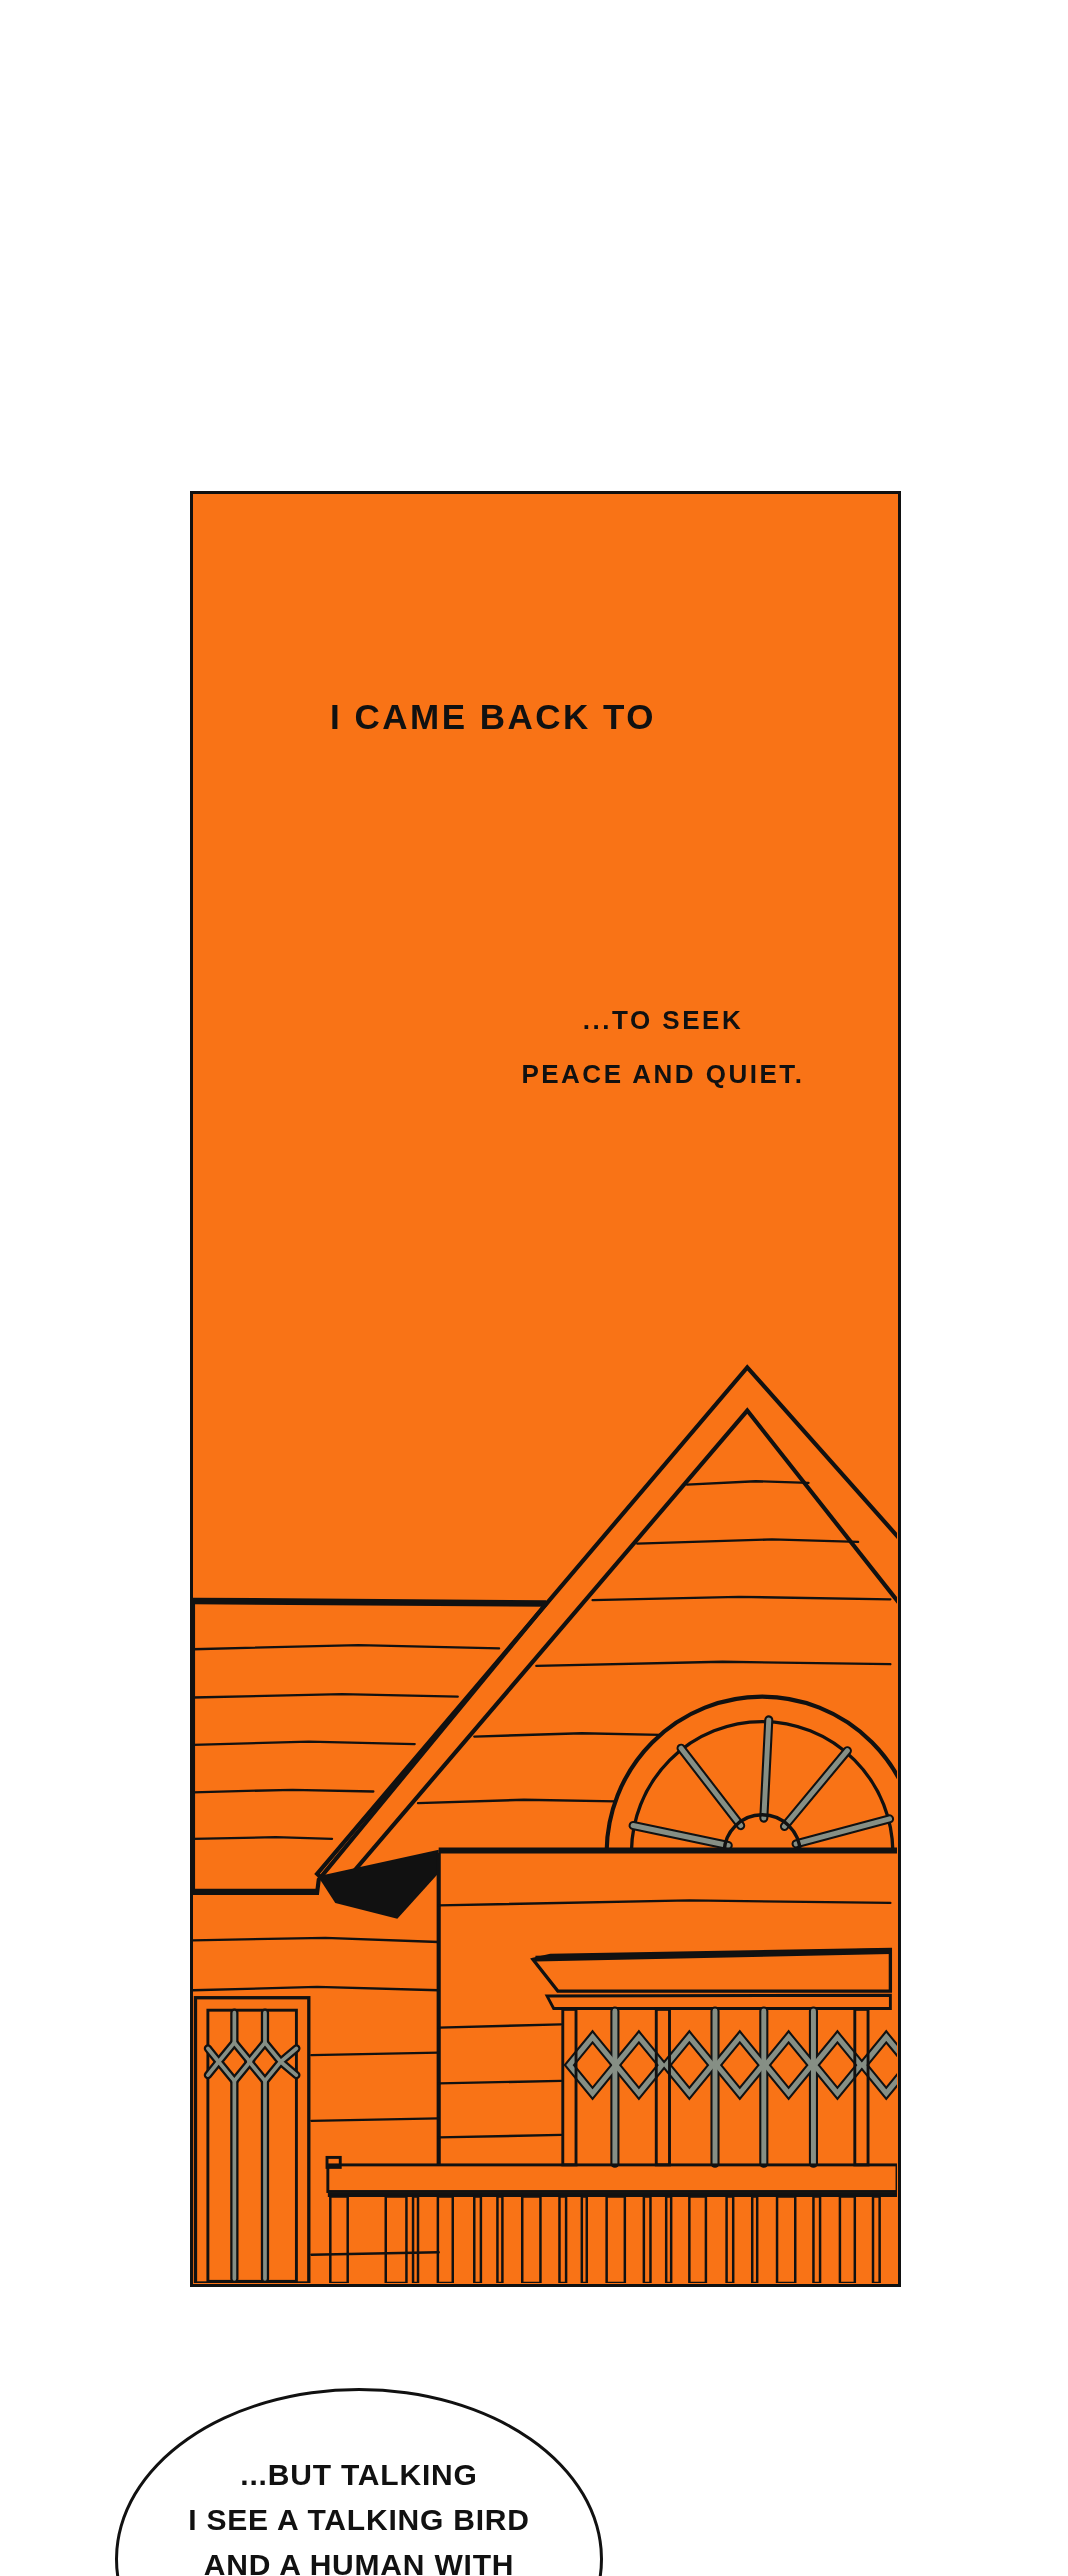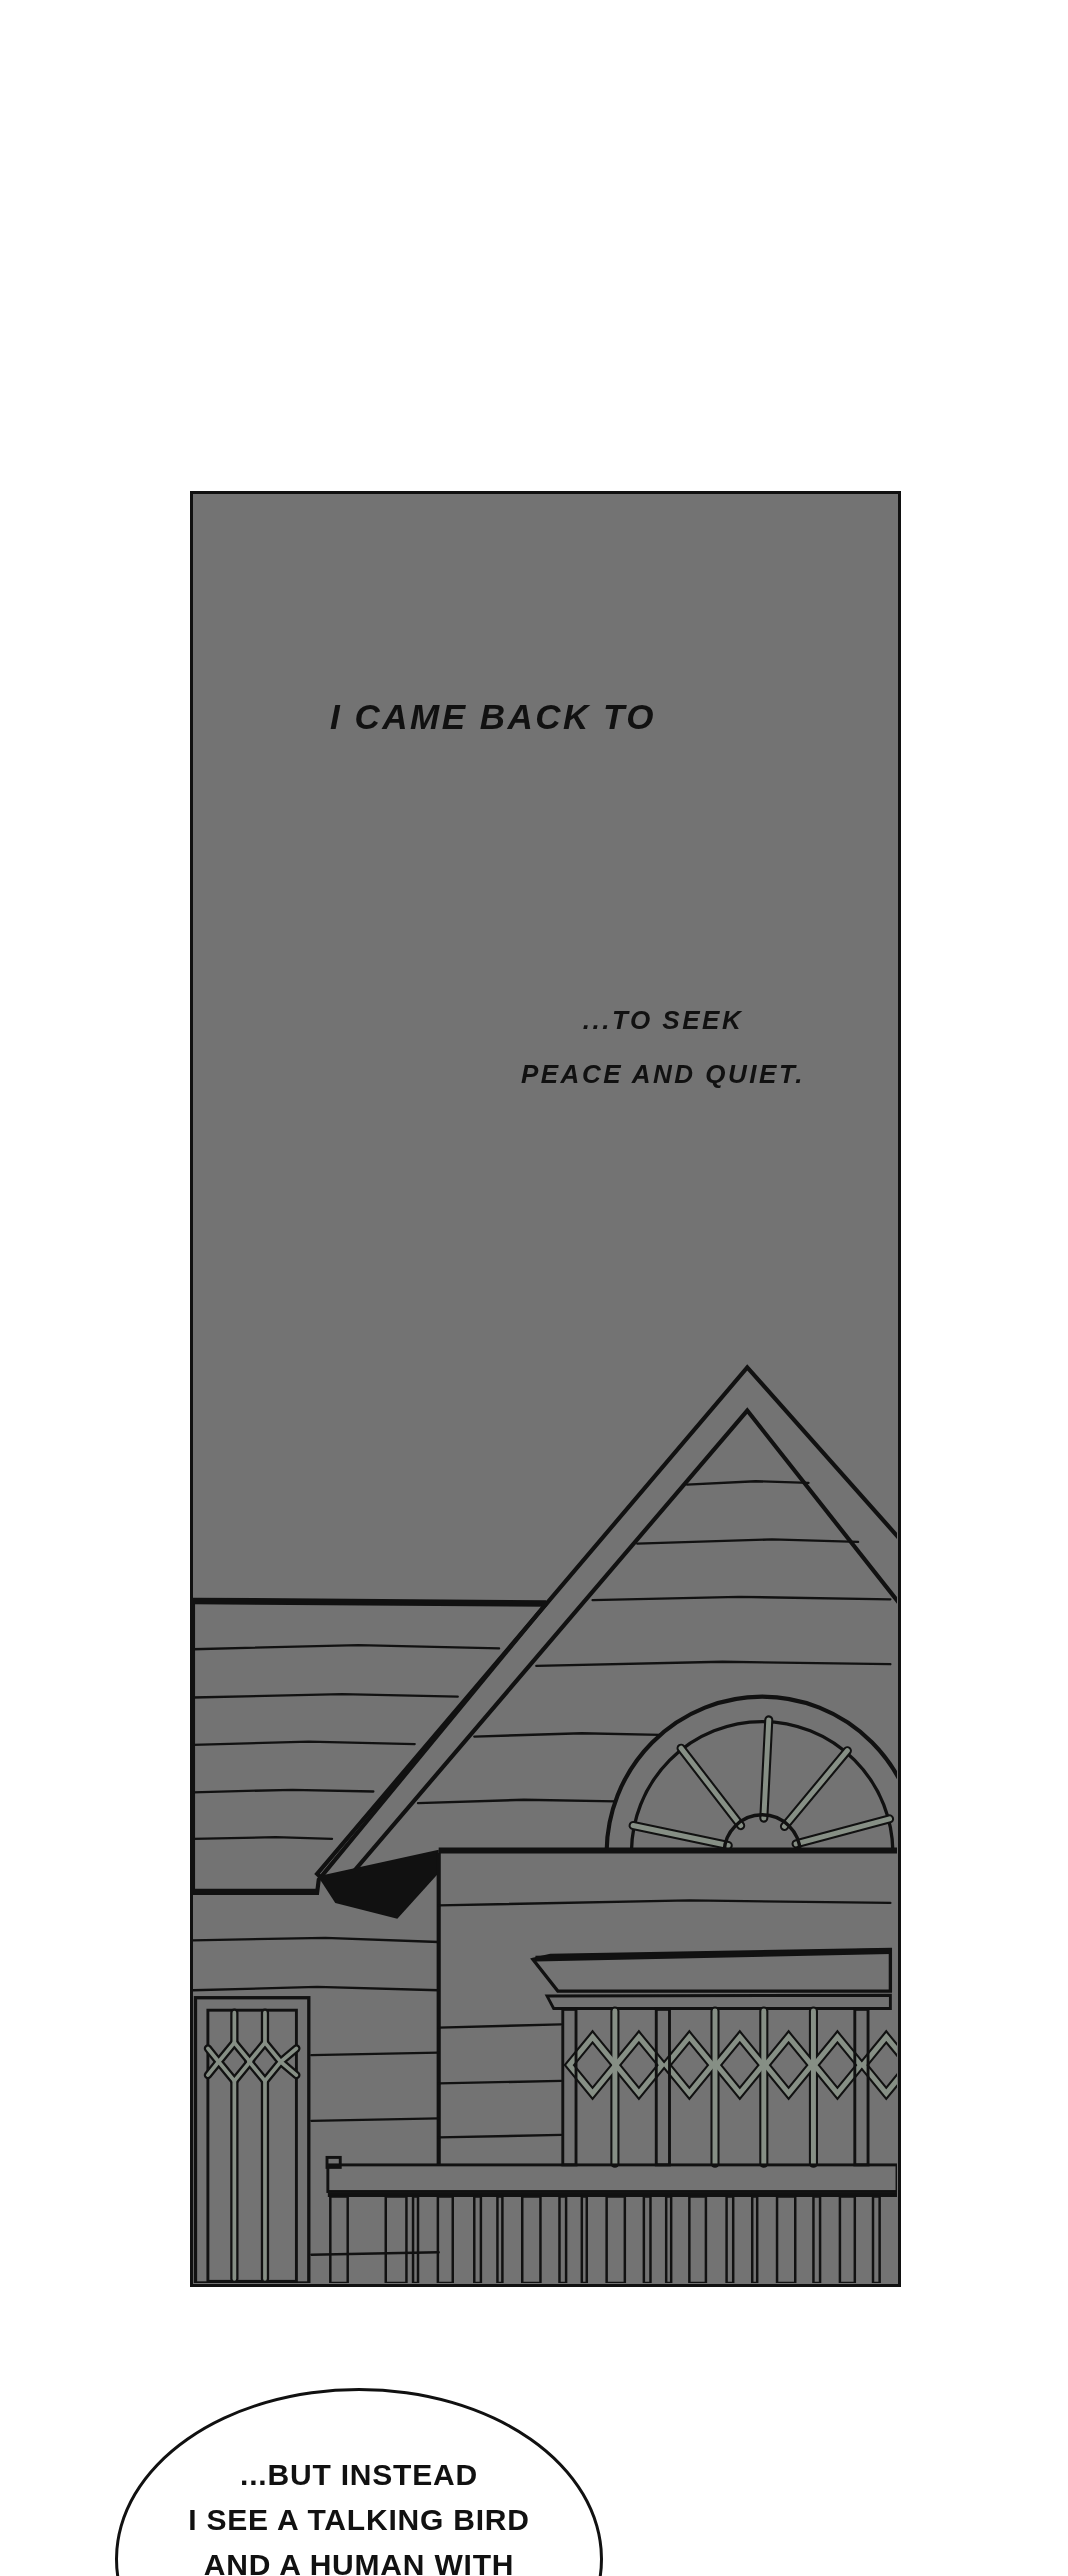--- a/index.html
+++ b/index.html
@@ -1,19 +1,19 @@
 <!DOCTYPE html>
 <html style="--teal: #4fb3a0; --grey: #868f85; --greydk: #6d776d; --ink: #111111; --paper: #ffffff;font-size:13.4px"><head>
 <meta charset="utf-8">
 <style>
   html,body{margin:0;padding:0;background:#fff;}
   .page{position:relative;width:1069px;height:2576px;background:var(--paper,#fff);overflow:hidden;
         font-family:"Liberation Sans", sans-serif;}
   .panel{position:absolute;left:190px;top:491px;width:711px;height:1796px;
-         border:3.3px solid var(--ink,#111);box-sizing:border-box;background:#737373;font-style:italic;}
+         border:3.3px solid var(--ink,#111);box-sizing:border-box;background:#f97316;}
   .panel svg{position:absolute;left:0;top:0;width:704px;height:1789px;display:block;}
   .cap{position:absolute;transform:translateX(-50%);text-align:center;white-space:nowrap;
        color:var(--ink,#111);font-weight:bold;font-size:35px;line-height:55px;letter-spacing:2.5px;}
   .cap2{font-size:26px;line-height:54px;}
   .bubble{position:absolute;left:115px;top:2388px;width:488px;height:342px;background:#fff;
           border:3.3px solid var(--ink,#111);border-radius:50%;box-sizing:border-box;}
   .bubble-text{position:absolute;left:359px;top:2452px;transform:translateX(-50%);text-align:center;
           white-space:nowrap;color:var(--ink,#111);font-weight:bold;font-size:30px;line-height:45px;letter-spacing:0.8px;}
   
   .fill-teal{fill:var(--teal,#4fb3a0);}
@@ -202,19 +202,19 @@
       <div>I CAME BACK TO</div>
     </div>
     <div class="cap cap2" style="left:470px;top:499px">
       <div>...TO SEEK</div>
       <div>PEACE AND QUIET.</div>
     </div>
   </div>
 
   <div class="bubble"></div>
   <div class="bubble-text">
-    <div>...BUT INSTEAD</div>
+    <div>...BUT TALKING</div>
     <div>I SEE A TALKING BIRD</div>
     <div>AND A HUMAN WITH</div>
   </div>
 
 </div>
 
 
 </body></html>

